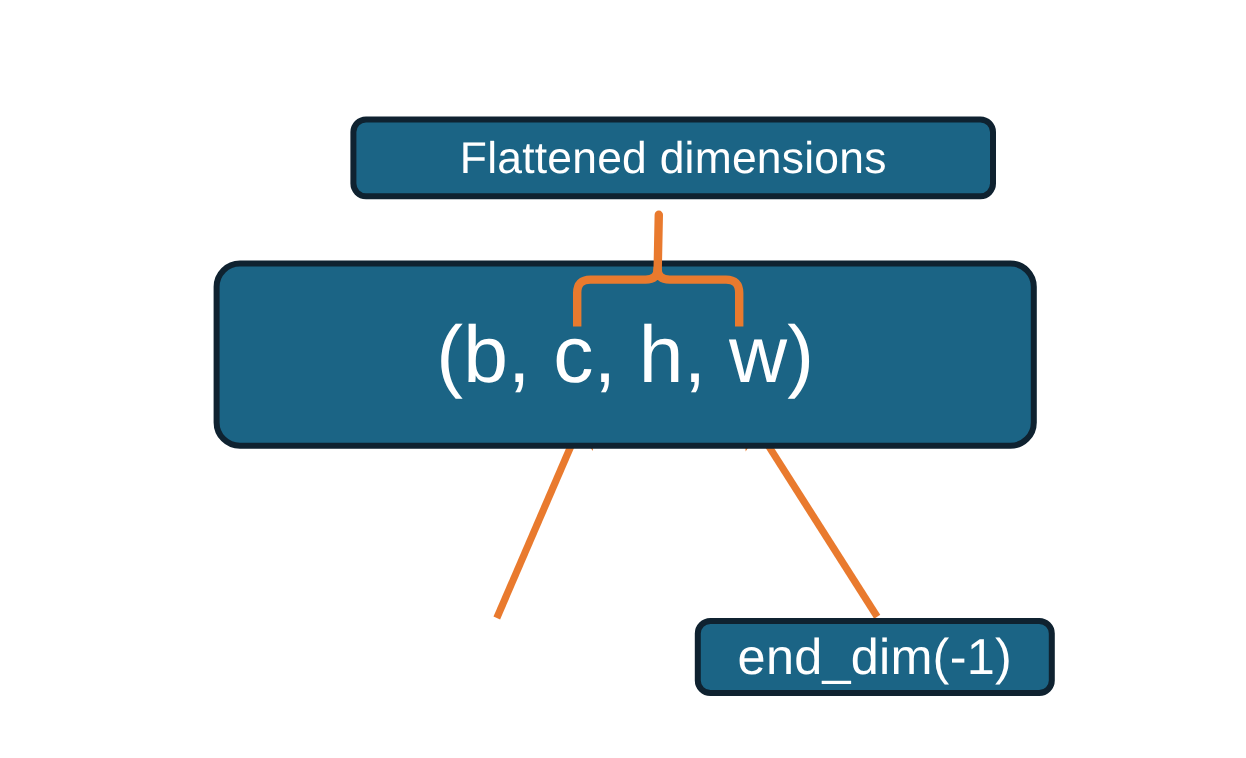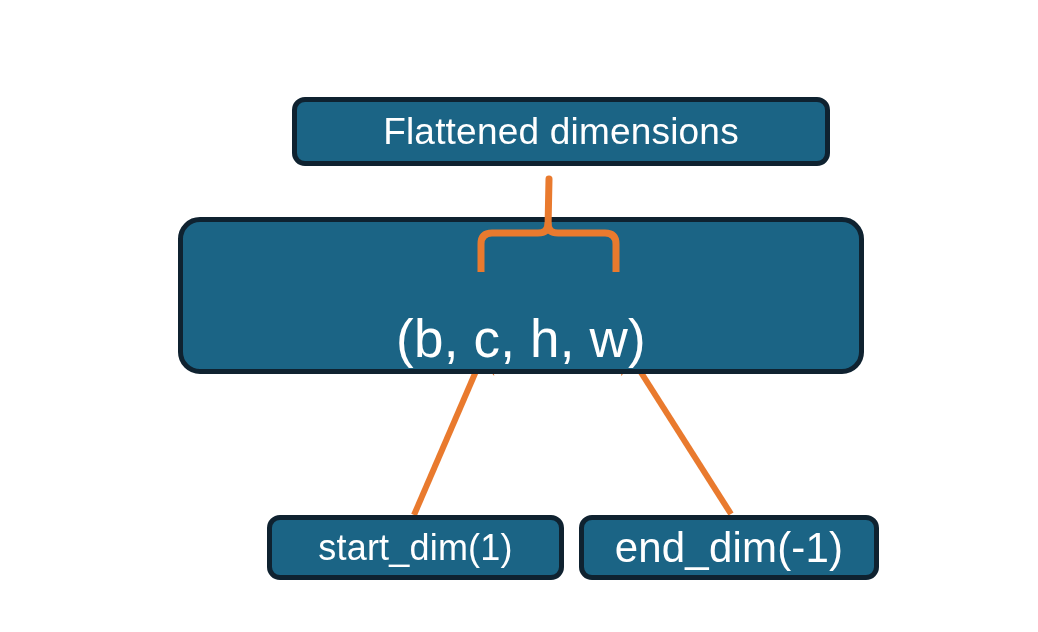--- a/index.html
+++ b/index.html
@@ -37,23 +37,22 @@
     width: 538px;
     height: 69px;
     font-size: 37px;
     border-radius: 13px;
   }
   #box-tensor {
     left: 178px;
     top: 217px;
     width: 686px;
     height: 157px;
-    font-size: 53px;
+    font-size: 67px;
     border-radius: 22px;
-    align-items: flex-end;
   }
   #box-start-dim {
     left: 267px;
     top: 515px;
     width: 297px;
     height: 65px;
     font-size: 36px;
     border-radius: 13px;
   }
   #box-end-dim {
@@ -113,21 +112,18 @@
   </svg>
 
   <div class="node-box" id="box-flattened">
     <span>Flattened dimensions</span>
   </div>
 
   <div class="node-box" id="box-tensor">
     <span>(b, c, h, w)</span>
   </div>
 
-  <div class="node-box" id="box-start-dim">
-    <span>start_dim(1)</span>
-  </div>
 
   <div class="node-box" id="box-end-dim">
     <span>end_dim(-1)</span>
   </div>
 
 </div>
 
 </body></html>

